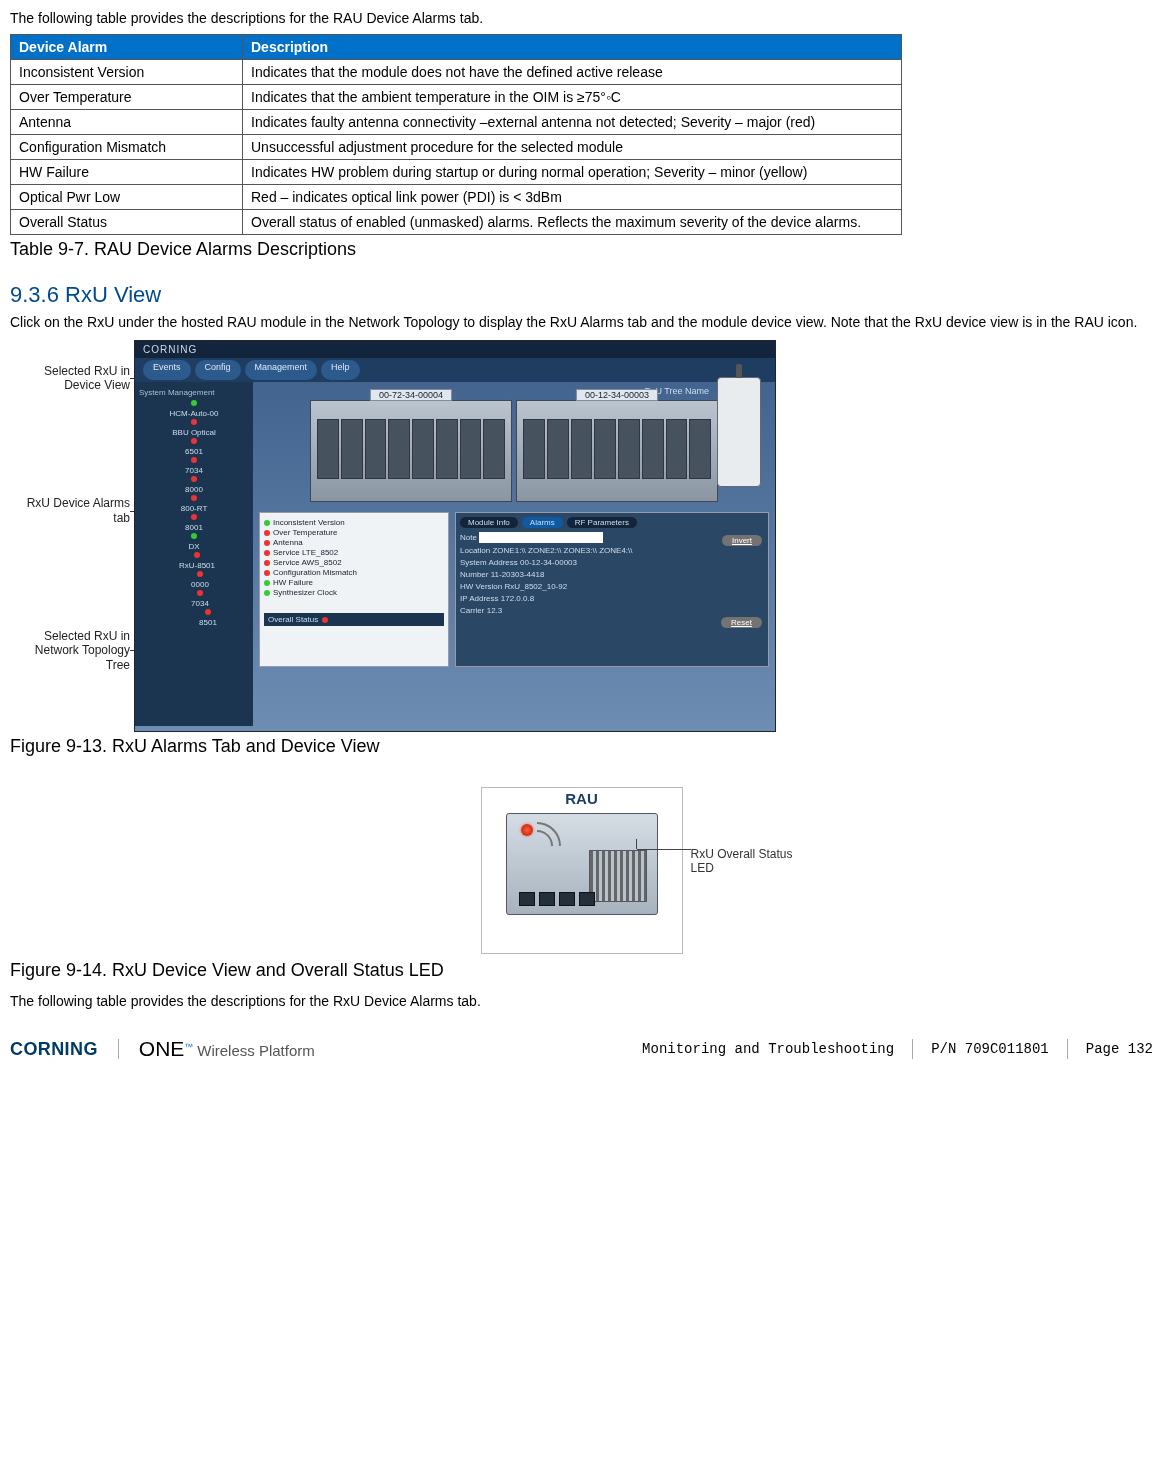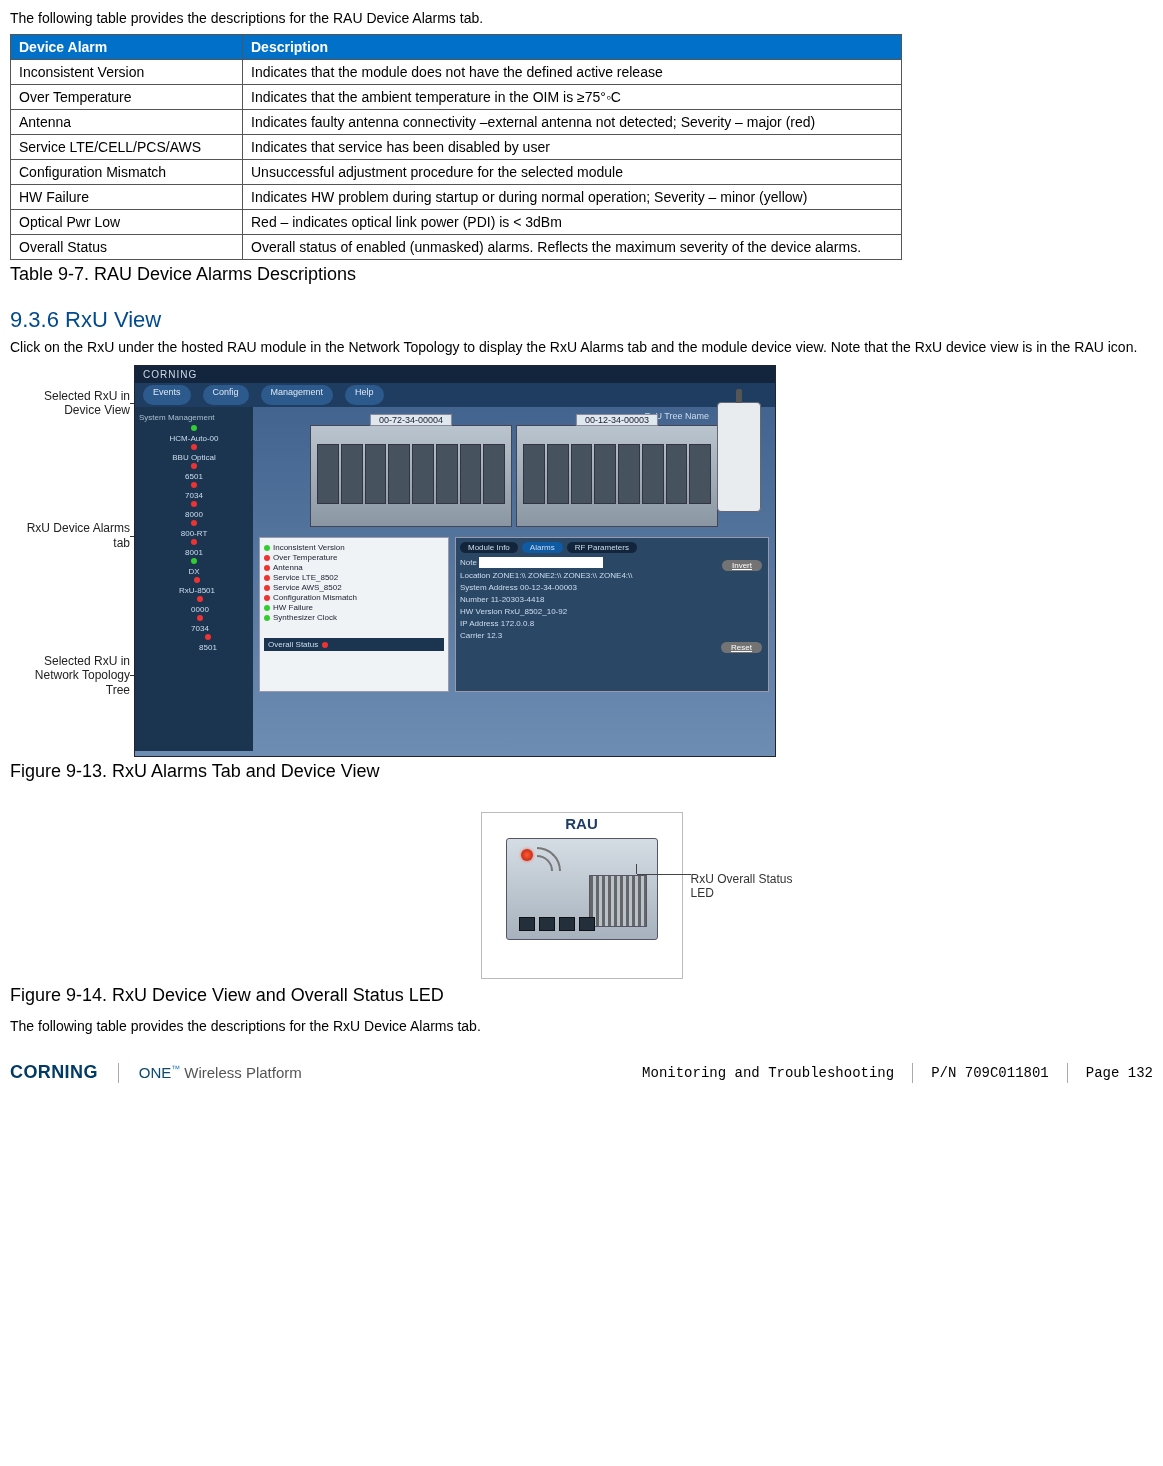--- a/index.html
+++ b/index.html
@@ -88,21 +88,21 @@
     background:#12253c;
     color:#cfd9e6;
     font-size:10px;
     padding:3px 8px;
     letter-spacing: 1px;
   }
   .fig1-menu {
     background:#1f3d60;
     height:20px;
     display:flex;
-    gap:12px;
+    gap:4px;
     padding:2px 8px;
   }
   .fig1-menu .tabbtn {
     background:#2d5a8c;
     border-radius:10px;
     color:#dce7f3;
     font-size:9px;
     padding:2px 10px;
   }
   .fig1-body {
@@ -214,21 +214,21 @@
   .fig2-line::before{
     content:"";position:absolute;left:-1px;top:-10px;width:1px;height:10px;background:#444;
   }
   
   .footer{
     display:flex;align-items:center;justify-content:space-between;
     margin-top:28px;font-size:14px;
   }
   .footer-left{display:flex;align-items:center;gap:10px;color:#666}
   .corning-word{font-weight:bold;color:#003a66;font-size:18px;letter-spacing:0.4px}
-  .one-word{color:#0c4a6e;font-size:15px}
+  .one-word{color:#000000;font-size:21px}
   .one-sup{font-size:9px;vertical-align:super;color:#2878c8}
   .plat-word{color:#555;font-size:15px}
   .footer-sep{border-left:1px solid #aaa;height:20px;margin:0 10px;display:inline-block;vertical-align:middle}
   .footer-right{display:flex;gap:8px;align-items:center;font-family:"Courier New",monospace;white-space:nowrap}
 </style>
 </head>
 <body>
 
 <p class="intro">The following table provides the descriptions for the RAU Device Alarms tab.</p>
 
@@ -244,24 +244,20 @@
         <td>Inconsistent Version</td>
         <td>Indicates that the module does not have the defined active release</td>
       </tr>
     <tr>
         <td>Over Temperature</td>
         <td>Indicates that the ambient temperature in the OIM is ≥75°◦C</td>
       </tr>
     <tr>
         <td>Antenna</td>
         <td>Indicates faulty antenna connectivity –external antenna not detected; Severity – major (red)</td>
-      </tr>
-    <tr>
-        <td>Service LTE/CELL/PCS/AWS</td>
-        <td>Indicates that service has been disabled by user</td>
       </tr>
     <tr>
         <td>Configuration Mismatch</td>
         <td>Unsuccessful adjustment procedure for the selected module</td>
       </tr>
     <tr>
         <td>HW Failure</td>
         <td>Indicates HW problem during startup or during normal operation; Severity – minor (yellow)</td>
       </tr>
     <tr>

